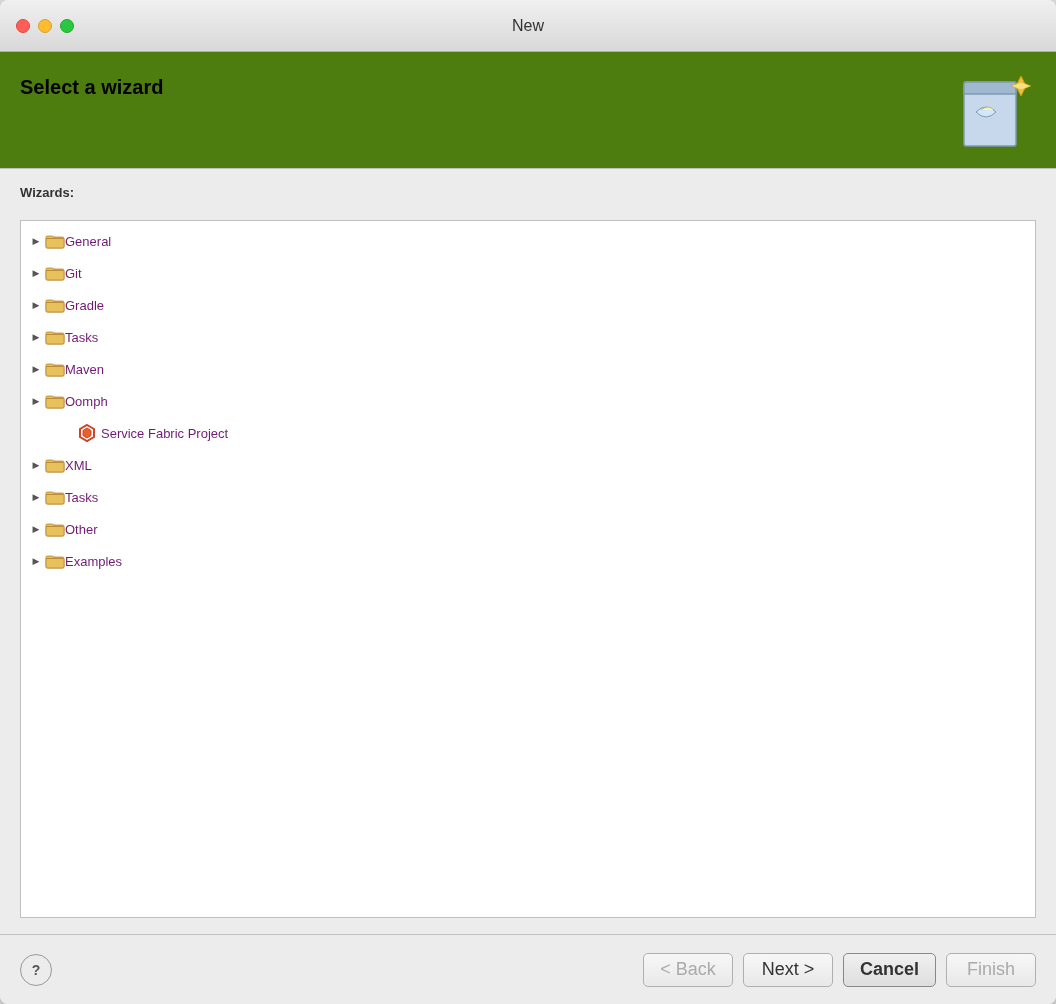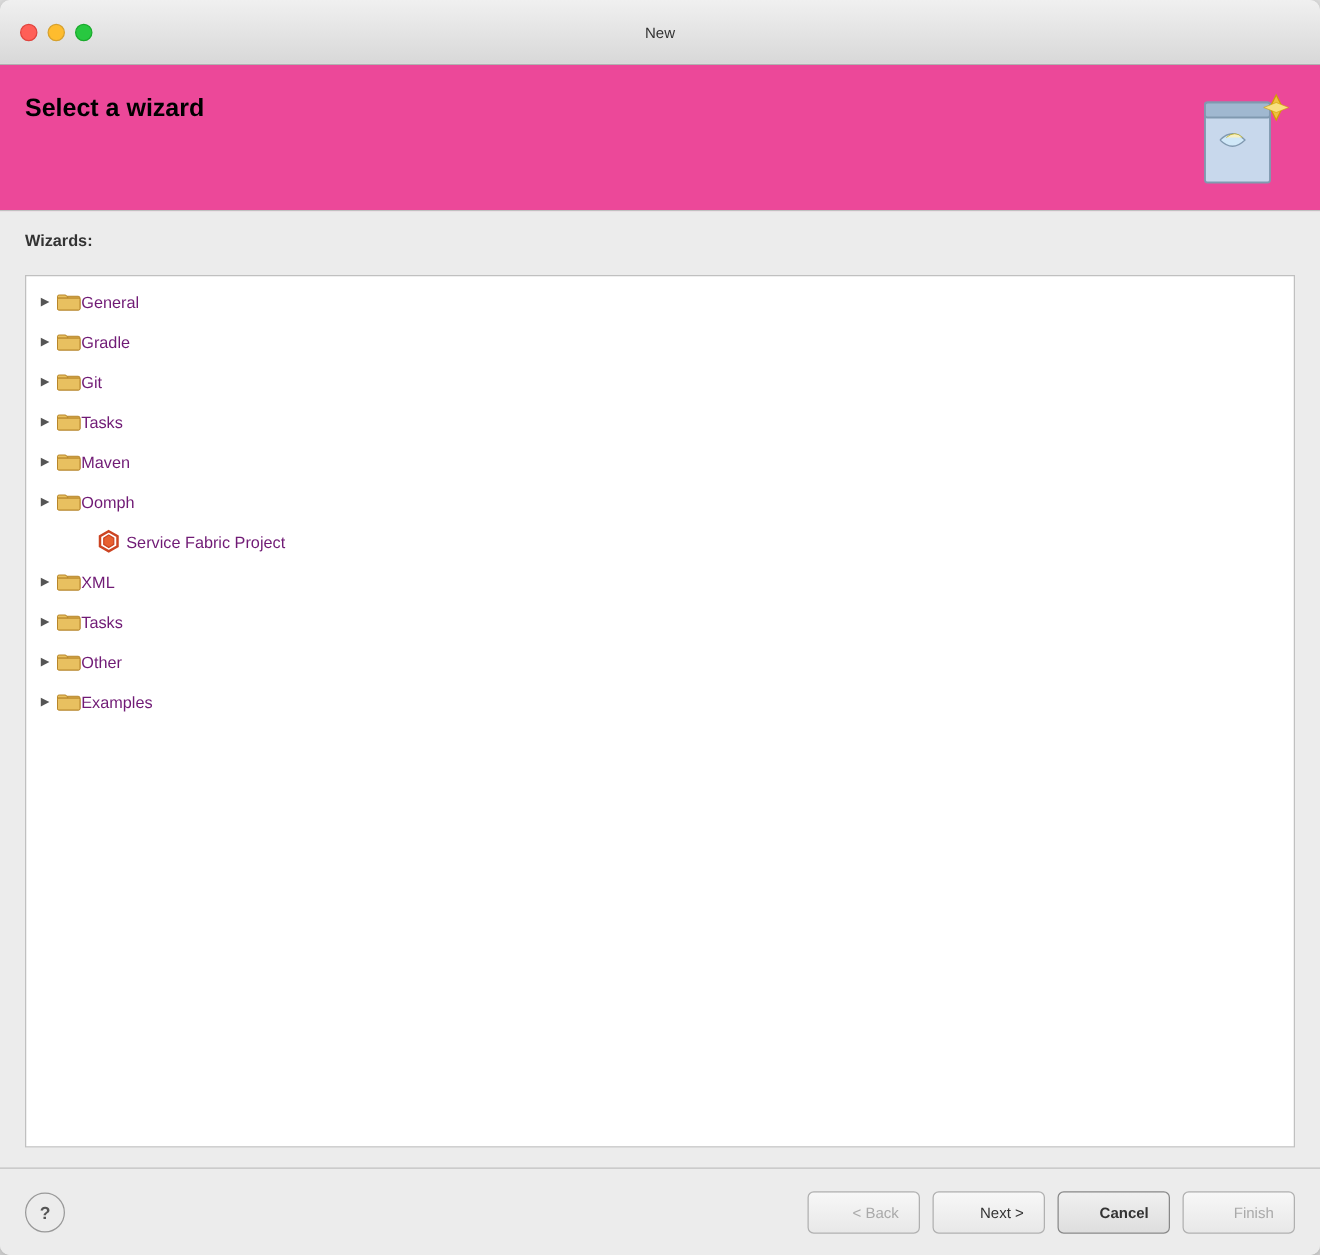--- a/index.html
+++ b/index.html
@@ -53,28 +53,28 @@
     }
 
     .btn-close { background: #ff5f57; border: 1px solid #e0443e; }
     .btn-min { background: #febc2e; border: 1px solid #d6a12e; }
     .btn-max { background: #28c840; border: 1px solid #1aab2c; }
 
     .title-text {
       position: absolute;
       left: 50%;
       transform: translateX(-50%);
-      font-size: 12px;
+      font-size: 16px;
       font-weight: 500;
       color: #333;
     }
 
     
     .header-area {
-      background: #ec4899;
+      background: #4d7c0f;
       padding: 20px 20px 16px 20px;
       display: flex;
       align-items: flex-start;
       justify-content: space-between;
       border-bottom: 1px solid #c0c0c0;
       flex-shrink: 0;
     }
 
     .header-title {
       font-size: 20px;
@@ -213,24 +213,23 @@
       gap: 10px;
     }
 
     .footer-btn {
       height: 34px;
       min-width: 90px;
       padding: 0 16px;
       border-radius: 5px;
       border: 1px solid #b0b0b0;
       background: linear-gradient(to bottom, #f7f7f7, #e8e8e8);
-      font-size: 12px;
+      font-size: 18px;
       color: #333;
       cursor: pointer;
-      text-align: right;
     }
 
     .footer-btn.disabled {
       color: #aaa;
       cursor: default;
     }
 
     .footer-btn.cancel-btn {
       background: linear-gradient(to bottom, #f0f0f0, #dedede);
       font-weight: 700;
@@ -283,31 +282,31 @@
         <span class="item-label">General</span>
       </div>
 
       <div class="tree-item">
         <span class="arrow collapsed"></span>
         <svg class="folder-svg" viewBox="0 0 20 16">
           <rect x="1" y="4" width="18" height="11" rx="1.5" fill="#d4a84b" stroke="#b8862a" stroke-width="0.8"></rect>
           <path d="M1 5.5 L1 4 Q1 3 2.5 3 L7 3 Q8 3 8.5 4 L9.5 5.5 Z" fill="#e8c060" stroke="#b8862a" stroke-width="0.8"></path>
           <rect x="1" y="5.5" width="18" height="9.5" rx="1" fill="#e8c060" stroke="#b8862a" stroke-width="0.8"></rect>
         </svg>
+        <span class="item-label">Git</span>
+      </div>
+
+      <div class="tree-item">
+        <span class="arrow collapsed"></span>
+        <svg class="folder-svg" viewBox="0 0 20 16">
+          <rect x="1" y="4" width="18" height="11" rx="1.5" fill="#d4a84b" stroke="#b8862a" stroke-width="0.8"></rect>
+          <path d="M1 5.5 L1 4 Q1 3 2.5 3 L7 3 Q8 3 8.5 4 L9.5 5.5 Z" fill="#e8c060" stroke="#b8862a" stroke-width="0.8"></path>
+          <rect x="1" y="5.5" width="18" height="9.5" rx="1" fill="#e8c060" stroke="#b8862a" stroke-width="0.8"></rect>
+        </svg>
         <span class="item-label">Gradle</span>
-      </div>
-
-      <div class="tree-item">
-        <span class="arrow collapsed"></span>
-        <svg class="folder-svg" viewBox="0 0 20 16">
-          <rect x="1" y="4" width="18" height="11" rx="1.5" fill="#d4a84b" stroke="#b8862a" stroke-width="0.8"></rect>
-          <path d="M1 5.5 L1 4 Q1 3 2.5 3 L7 3 Q8 3 8.5 4 L9.5 5.5 Z" fill="#e8c060" stroke="#b8862a" stroke-width="0.8"></path>
-          <rect x="1" y="5.5" width="18" height="9.5" rx="1" fill="#e8c060" stroke="#b8862a" stroke-width="0.8"></rect>
-        </svg>
-        <span class="item-label">Git</span>
       </div>
 
       <div class="tree-item">
         <span class="arrow collapsed"></span>
         <svg class="folder-svg" viewBox="0 0 20 16">
           <rect x="1" y="4" width="18" height="11" rx="1.5" fill="#d4a84b" stroke="#b8862a" stroke-width="0.8"></rect>
           <path d="M1 5.5 L1 4 Q1 3 2.5 3 L7 3 Q8 3 8.5 4 L9.5 5.5 Z" fill="#e8c060" stroke="#b8862a" stroke-width="0.8"></path>
           <rect x="1" y="5.5" width="18" height="9.5" rx="1" fill="#e8c060" stroke="#b8862a" stroke-width="0.8"></rect>
         </svg>
         <span class="item-label">Tasks</span>

